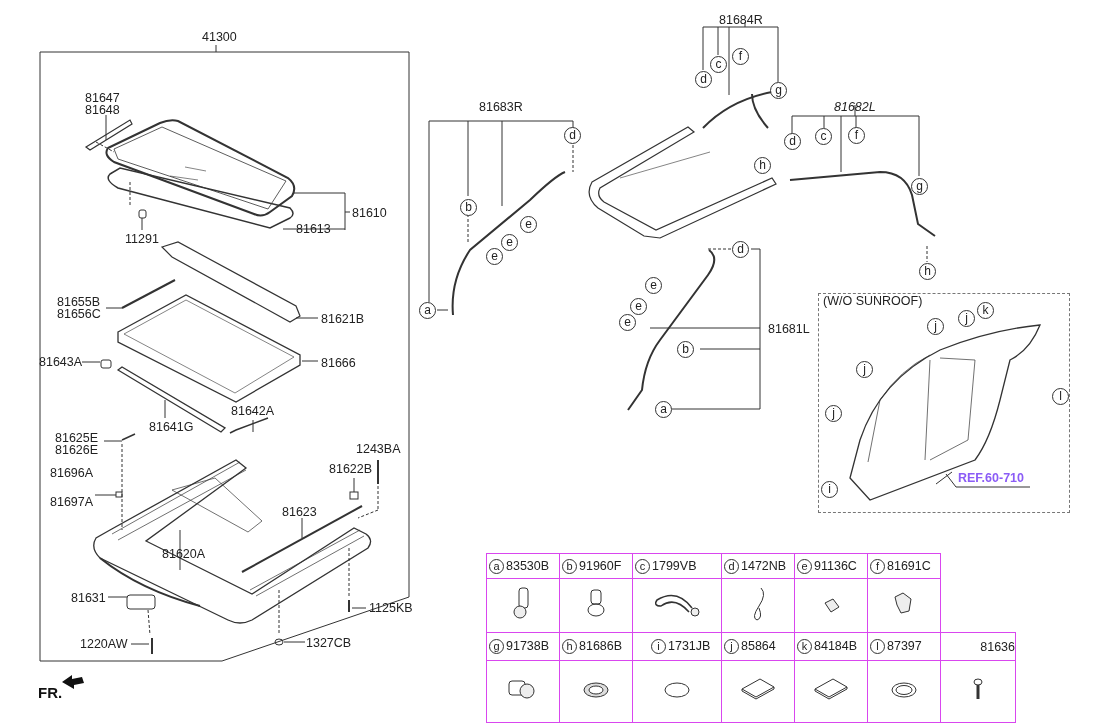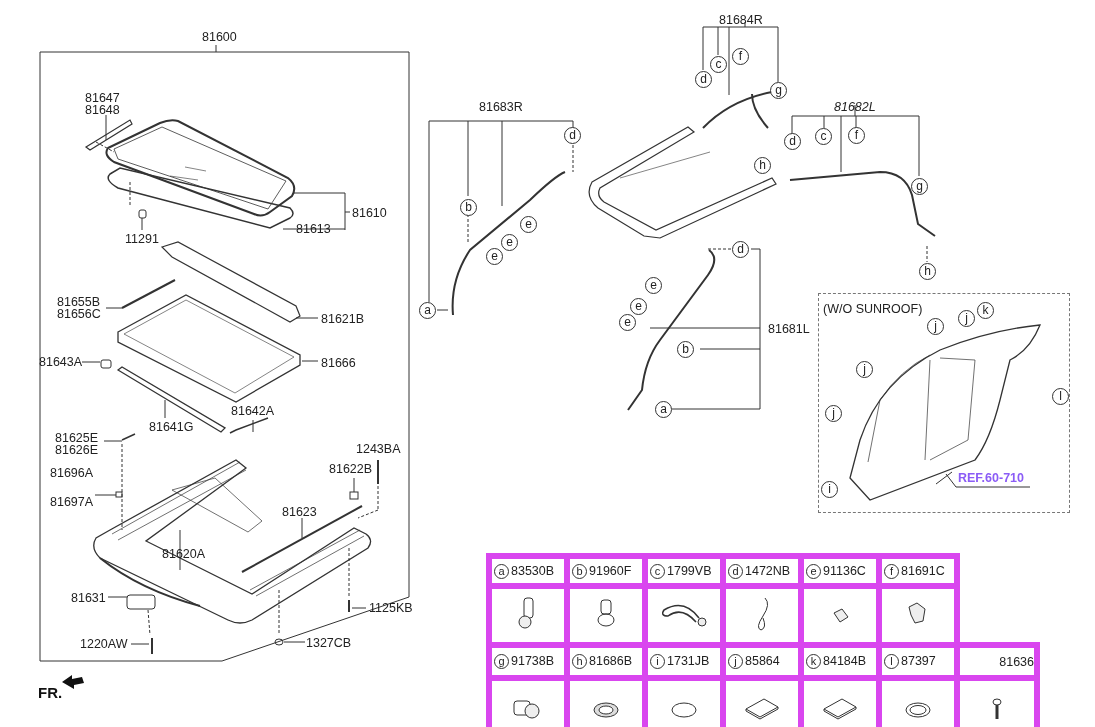--- a/index.html
+++ b/index.html
@@ -1,30 +1,30 @@
 <!DOCTYPE html>
 <html><head>
 <meta charset="utf-8">
 <style>
   html,body{margin:0;padding:0;background:#fff;}
   body{width:1095px;height:727px;position:relative;overflow:hidden;font-family:"Liberation Sans",sans-serif;color:#222;}
   .lbl{position:absolute;font-size:12.5px;line-height:14px;white-space:nowrap;color:#222;}
   svg.base{position:absolute;left:0;top:0;}
   .circ{position:absolute;width:15px;height:15px;border:1px solid #333;border-radius:50%;background:#fff;font-size:12px;line-height:15px;text-align:center;color:#222;box-sizing:content-box;}
   table.parts{position:absolute;left:486px;top:553px;border-collapse:collapse;font-size:12.5px;}
-  table.parts td{border:6px solid #d946ef;padding:0;text-align:center;vertical-align:middle;width:70px;}
+  table.parts td{border:1px solid #d946ef;padding:0;text-align:center;vertical-align:middle;width:70px;}
   table.parts td.h{height:24px;text-align:left;padding-left:2px;white-space:nowrap;}
   table.parts td.hc{height:27px;text-align:right;}
   table.parts td.img{height:53px;}
   table.parts td.img2{height:61px;}
   table.parts td.blank{border:none;}
   .sc{display:inline-block;width:13px;height:13px;border:1px solid #333;border-radius:50%;font-size:11px;line-height:13px;text-align:center;margin-right:2px;}
   .fr{position:absolute;left:38px;top:684px;font-size:15px;font-weight:bold;color:#111;}
   .wo{position:absolute;left:818px;top:293px;width:252px;height:220px;border:1.5px dashed #777;box-sizing:border-box;}
-  .wo-title{position:absolute;left:823px;top:294px;font-size:12.5px;margin-top:8px;}
+  .wo-title{position:absolute;left:823px;top:294px;font-size:12.5px;}
   .ref{position:absolute;left:958px;top:471px;font-size:12.5px;font-weight:bold;color:#8b5cf6;}
 </style>
 </head>
 <body>
 
 <svg class="base" width="1095" height="727" viewBox="0 0 1095 727">
   <g fill="none" stroke="#333" stroke-width="1">
 
     <path d="M40 52 L409 52 L409 597 L222 661 L40 661 Z"></path>
     <line x1="216" y1="45" x2="216" y2="52"></line>
@@ -154,21 +154,21 @@
   <g fill="none" stroke="#333" stroke-width="1">
     <path d="M850 478 L860 440 Q880 380 940 350 Q990 330 1040 325 Q1030 350 1010 360 L1000 400 Q990 440 975 460 L870 500 Z" stroke-width="1.3"></path>
     <path d="M868 462 L880 400 Q900 370 930 355" stroke-width="0.7"></path>
     <path d="M930 360 L925 460" stroke-width="0.7"></path>
     <path d="M940 358 L975 360 L968 440 L930 460" stroke-width="0.7"></path>
     <line x1="936" y1="484" x2="952" y2="472"></line>
     <polyline points="946,474 956,487 1030,487"></polyline>
   </g>
 </svg>
 
-<div class="lbl" style="left:202px;top:30px;">81600</div>
+<div class="lbl" style="left:202px;top:30px;">41300</div>
 <div class="lbl" style="left:85px;top:91px;">81647</div>
 <div class="lbl" style="left:85px;top:103px;">81648</div>
 <div class="lbl" style="left:352px;top:206px;">81610</div>
 <div class="lbl" style="left:296px;top:222px;">81613</div>
 <div class="lbl" style="left:125px;top:232px;">11291</div>
 <div class="lbl" style="left:57px;top:295px;">81655B</div>
 <div class="lbl" style="left:57px;top:307px;">81656C</div>
 <div class="lbl" style="left:321px;top:312px;">81621B</div>
 <div class="lbl" style="left:39px;top:355px;">81643A</div>
 <div class="lbl" style="left:321px;top:356px;">81666</div>
@@ -267,21 +267,21 @@
             <path d="M9 14 L17 10 L23 18 L15 23 Z" fill="#eee" stroke="#333"></path>
           </svg></td>
     <td class="img"><svg width="30" height="34">
             <path d="M6 10 L14 6 L22 12 L20 24 L12 26 L8 18 Z" fill="#eee" stroke="#333"></path>
           </svg></td>
     <td class="blank"></td>
   </tr>
   <tr>
     <td class="hc" style="text-align:left;padding-left:2px;"><span class="sc">g</span><span>91738B</span></td>
     <td class="hc" style="text-align:left;padding-left:2px;"><span class="sc">h</span><span>81686B</span></td>
-    <td class="hc" style="text-align:left;padding-left:2px;"><span class="sc">i</span><span>1731JB</span></td>
+    <td class="hc" style="text-align:left;padding-left:18px;"><span class="sc">i</span><span>1731JB</span></td>
     <td class="hc" style="text-align:left;padding-left:2px;"><span class="sc">j</span><span>85864</span></td>
     <td class="hc" style="text-align:left;padding-left:2px;"><span class="sc">k</span><span>84184B</span></td>
     <td class="hc" style="text-align:left;padding-left:2px;"><span class="sc">l</span><span>87397</span></td>
     <td class="hc" style="width:74px;"><span>81636</span></td>
   </tr>
   <tr>
     <td class="img2"><svg width="40" height="34">
             <rect x="6" y="8" width="16" height="14" rx="3" fill="none" stroke="#333"></rect>
             <circle cx="24" cy="18" r="7" fill="#eee" stroke="#333"></circle>
           </svg></td>

